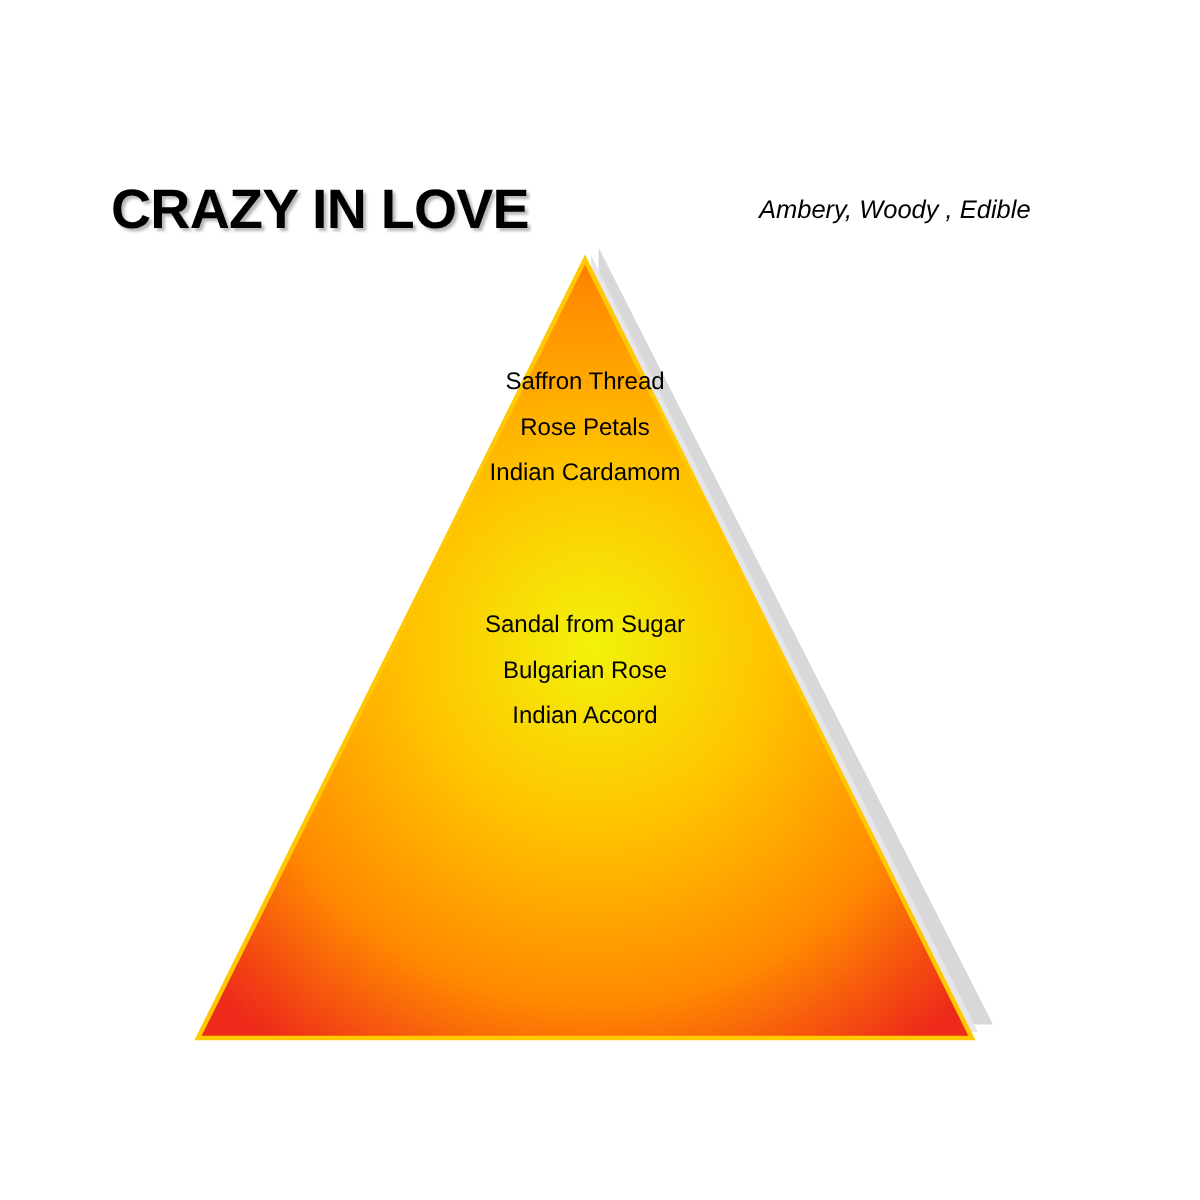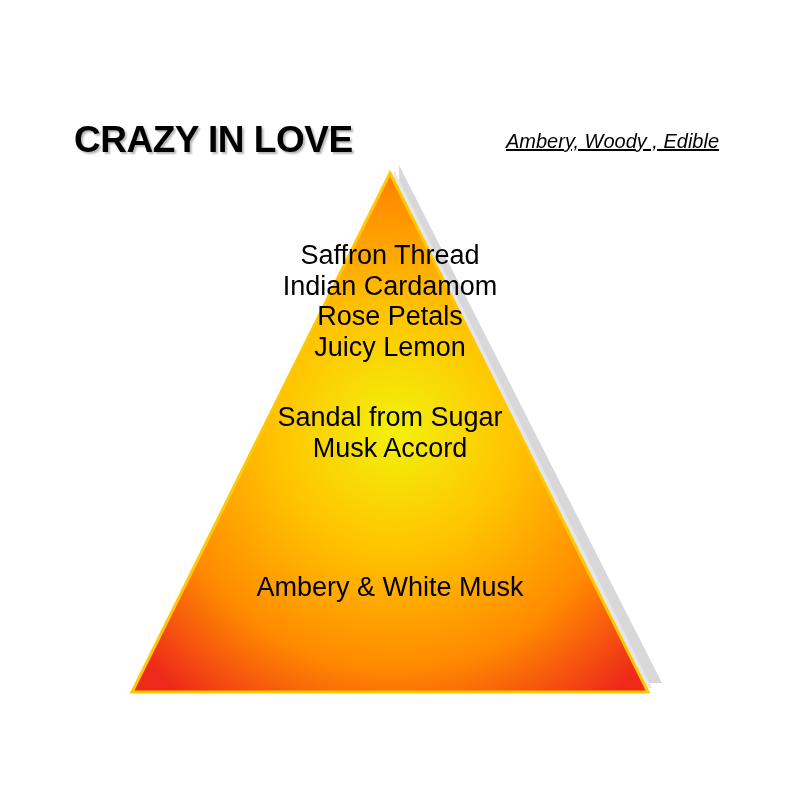--- a/index.html
+++ b/index.html
@@ -1,20 +1,20 @@
 <!DOCTYPE html>
 <html><head>
   <meta charset="utf-8">
   <style>
     html, body { margin: 0; padding: 0; }
     body { width: 800px; height: 800px; background: #ffffff; position: relative; overflow: hidden; font-family: "Liberation Sans", sans-serif; }
     .title { position: absolute; left: 74px; top: 119px; font-size: 37px; font-weight: bold; color: #000; letter-spacing: -0.5px; text-shadow: 2px 2px 2px #b8b8b8; white-space: nowrap; }
-    .subtitle { position: absolute; left: 506px; top: 130px; font-size: 20px; font-style: italic; color: #000; white-space: nowrap; text-decoration: underline; }
+    .subtitle { position: absolute; left: 506px; top: 130px; font-size: 17px; font-style: italic; color: #000; white-space: nowrap; }
     svg.pyr { position: absolute; left: 0; top: 0; }
-    .tier { position: absolute; left: 190px; width: 400px; text-align: center; font-size: 27px; line-height: 30.5px; color: #000; }
+    .tier { position: absolute; left: 190px; width: 400px; text-align: center; font-size: 16px; line-height: 30.5px; color: #000; }
     .tier div { white-space: nowrap; }
     .tier-top { top: 240px; }
     .tier-mid { top: 402px; }
     .tier-base { top: 572px; }
   </style>
 </head>
 <body>
 
 <div class="title">CRAZY IN LOVE</div>
 <div class="subtitle">Ambery, Woody , Edible</div>
@@ -28,25 +28,24 @@
       <stop offset="1" stop-color="#ee2a1a"></stop>
     </radialGradient>
   </defs>
   <polygon points="399,165 662,683 404,683" fill="#d8d8da"></polygon>
   <polygon points="394,170 652,688 400,688" fill="#e6e6e8"></polygon>
   <polygon points="390,173 648,692 132,692" fill="url(#pyrGrad)" stroke="#ffc800" stroke-width="3" stroke-linejoin="miter"></polygon>
 </svg>
 
 <div class="tier tier-top">
   <div>Saffron Thread</div>
+  <div>Rose Petals</div>
   <div>Indian Cardamom</div>
-  <div>Rose Petals</div>
-  <div>Juicy Lemon</div>
 </div>
 
 <div class="tier tier-mid">
   <div>Sandal from Sugar</div>
-  <div>Musk Accord</div>
+  <div>Bulgarian Rose</div>
+  <div>Indian Accord</div>
 </div>
 
 <div class="tier tier-base">
-  <div>Ambery &amp; White Musk</div>
 </div>
 
 </body></html>

